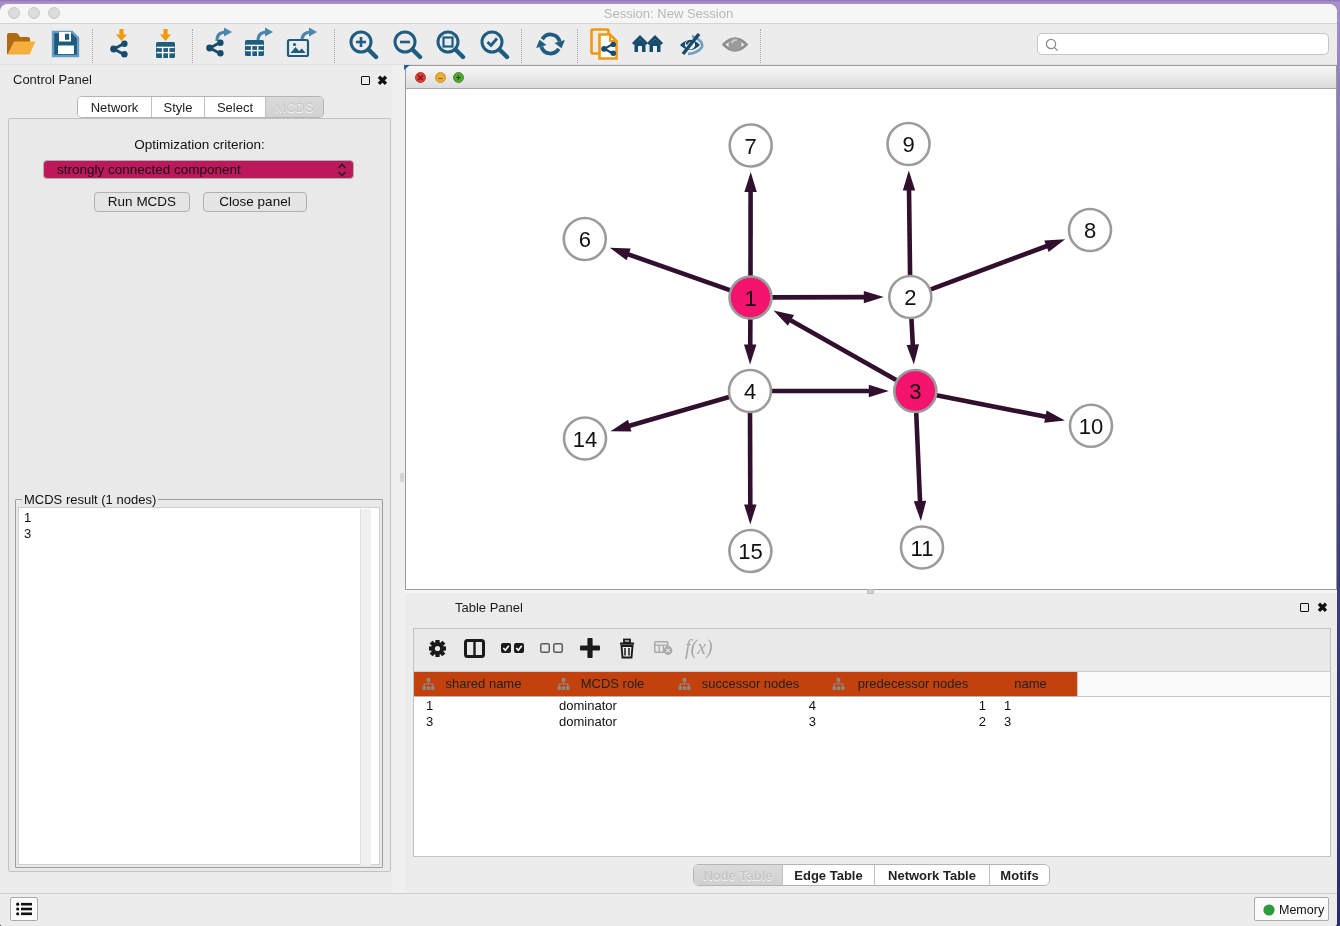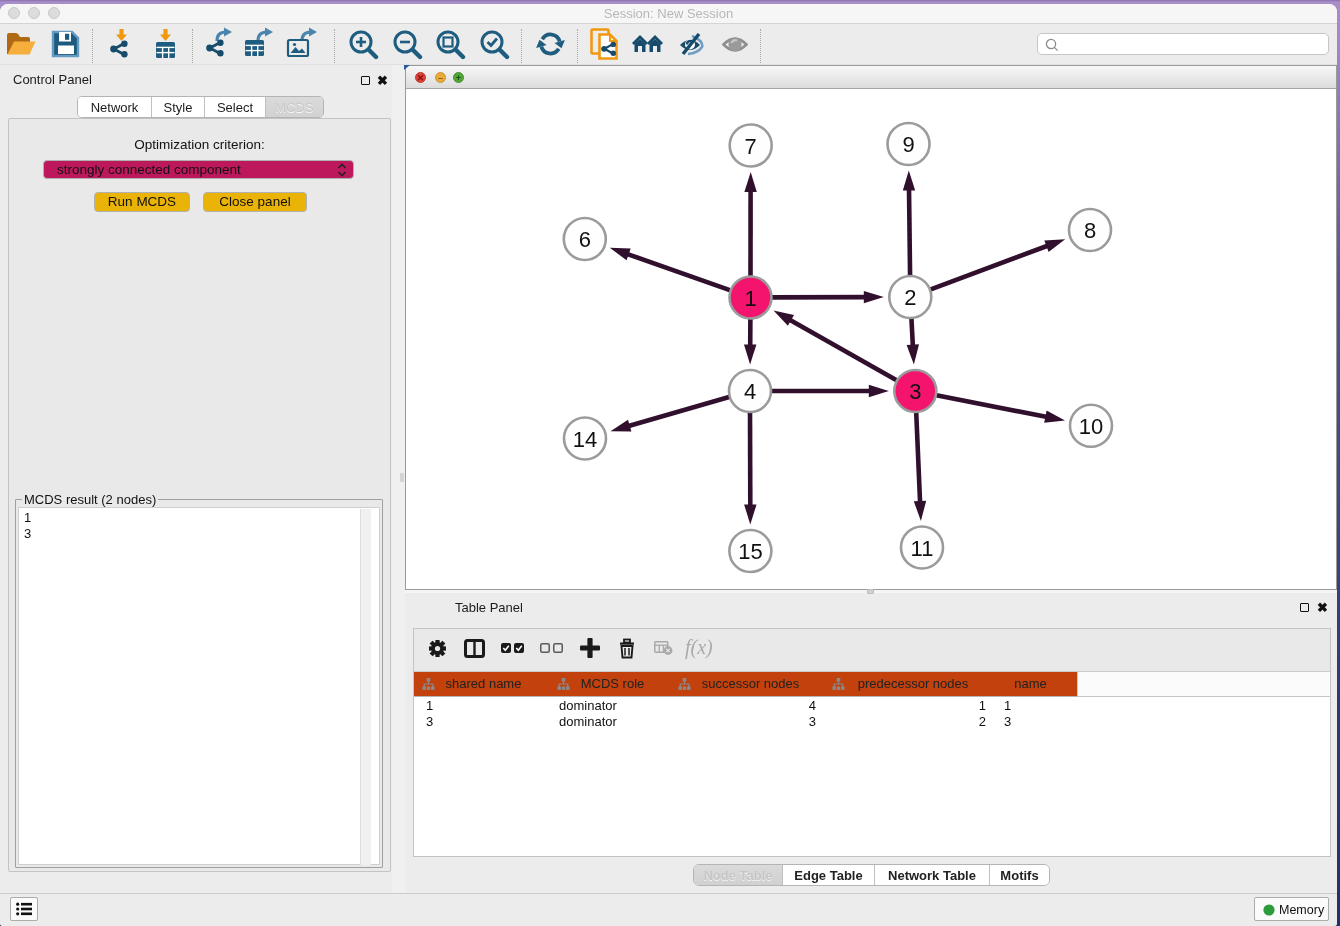--- a/index.html
+++ b/index.html
@@ -27,21 +27,21 @@
   .tabs { position:absolute; top:96px; height:22px; display:flex;
     border:1px solid #b4b4b4; border-radius:5px; overflow:hidden; background:#fff; }
   .tab { height:100%; font-size:13px; color:#1c1c1c; text-align:center;
     line-height:21px; background:#fff; border-left:1px solid #c0c0c0; }
   .tab:first-child { border-left:none; }
   .tab.sel { background:linear-gradient(180deg,#dadada,#d2d2d2); color:#c9c9c9;
     text-shadow:0 1px 0 #f5f5f5; }
   .combo { position:absolute; left:43px; top:160px; width:311px; height:19px;
     background:#be185d; border:1px solid #b1b1b1; border-radius:4px;
     font-size:13.5px; color:#111; line-height:17px; padding-left:13px; }
-  .btn { position:absolute; top:192px; height:20px; background:#eab308;
+  .btn { position:absolute; top:192px; height:20px; background:#e5e5e5;
     border:1px solid #b1b1b1; border-radius:4px; font-size:13.5px; color:#111;
     text-align:center; line-height:18px; }
   .groupbox { position:absolute; left:15px; top:499px; width:368px; height:369px;
     border:1px solid #9f9f9f; border-radius:1px; }
   .grouplabel { position:absolute; left:22px; top:492px; font-size:13px; color:#111;
     background:#e9e9e9; padding:0 2px; }
   .grouparea { position:absolute; left:18px; top:507px; width:362px; height:358px;
     background:#fff; border:1px solid #cfcfcf; font-size:13px; color:#111; }
   .scrolltrack { position:absolute; right:8px; top:1px; width:11px; height:356px;
     background:#f0f0f0; border-left:1px solid #dedede; }
@@ -262,21 +262,21 @@
 <div class="abs" style="left:8px;top:137px;width:383px;text-align:center;font-size:13.5px;color:#111;">Optimization criterion:</div>
 <div class="combo">strongly connected component
   <svg width="12" height="14" viewBox="0 0 12 14" style="position:absolute;right:5px;top:2px;">
     <path d="M2.5 5 L6 1.5 L9.5 5" fill="none" stroke="#222" stroke-width="1.6"></path>
     <path d="M2.5 9 L6 12.5 L9.5 9" fill="none" stroke="#222" stroke-width="1.6"></path>
   </svg>
 </div>
 <div class="btn" style="left:94px;width:96px;">Run MCDS</div>
 <div class="btn" style="left:203px;width:104px;">Close panel</div>
 <div class="groupbox"></div>
-<div class="grouplabel">MCDS result (2 nodes)</div>
+<div class="grouplabel">MCDS result (1 nodes)</div>
 <div class="grouparea">
   <div style="position:absolute;left:5px;top:2px;line-height:16px;">1<br>3</div>
   <div class="scrolltrack"></div>
 </div>
 
 <div class="abs" style="left:392px;top:65px;width:13px;height:828px;background:#f0f0f0;"></div>
 <div class="abs" style="left:405px;top:590px;width:932px;height:3px;background:#f5f5f5;"></div>
 
 <div class="abs" style="left:399px;top:472px;width:6px;height:11px;background:#d4d4d4;border:1px solid #efefef;border-radius:2px;"></div>
 

